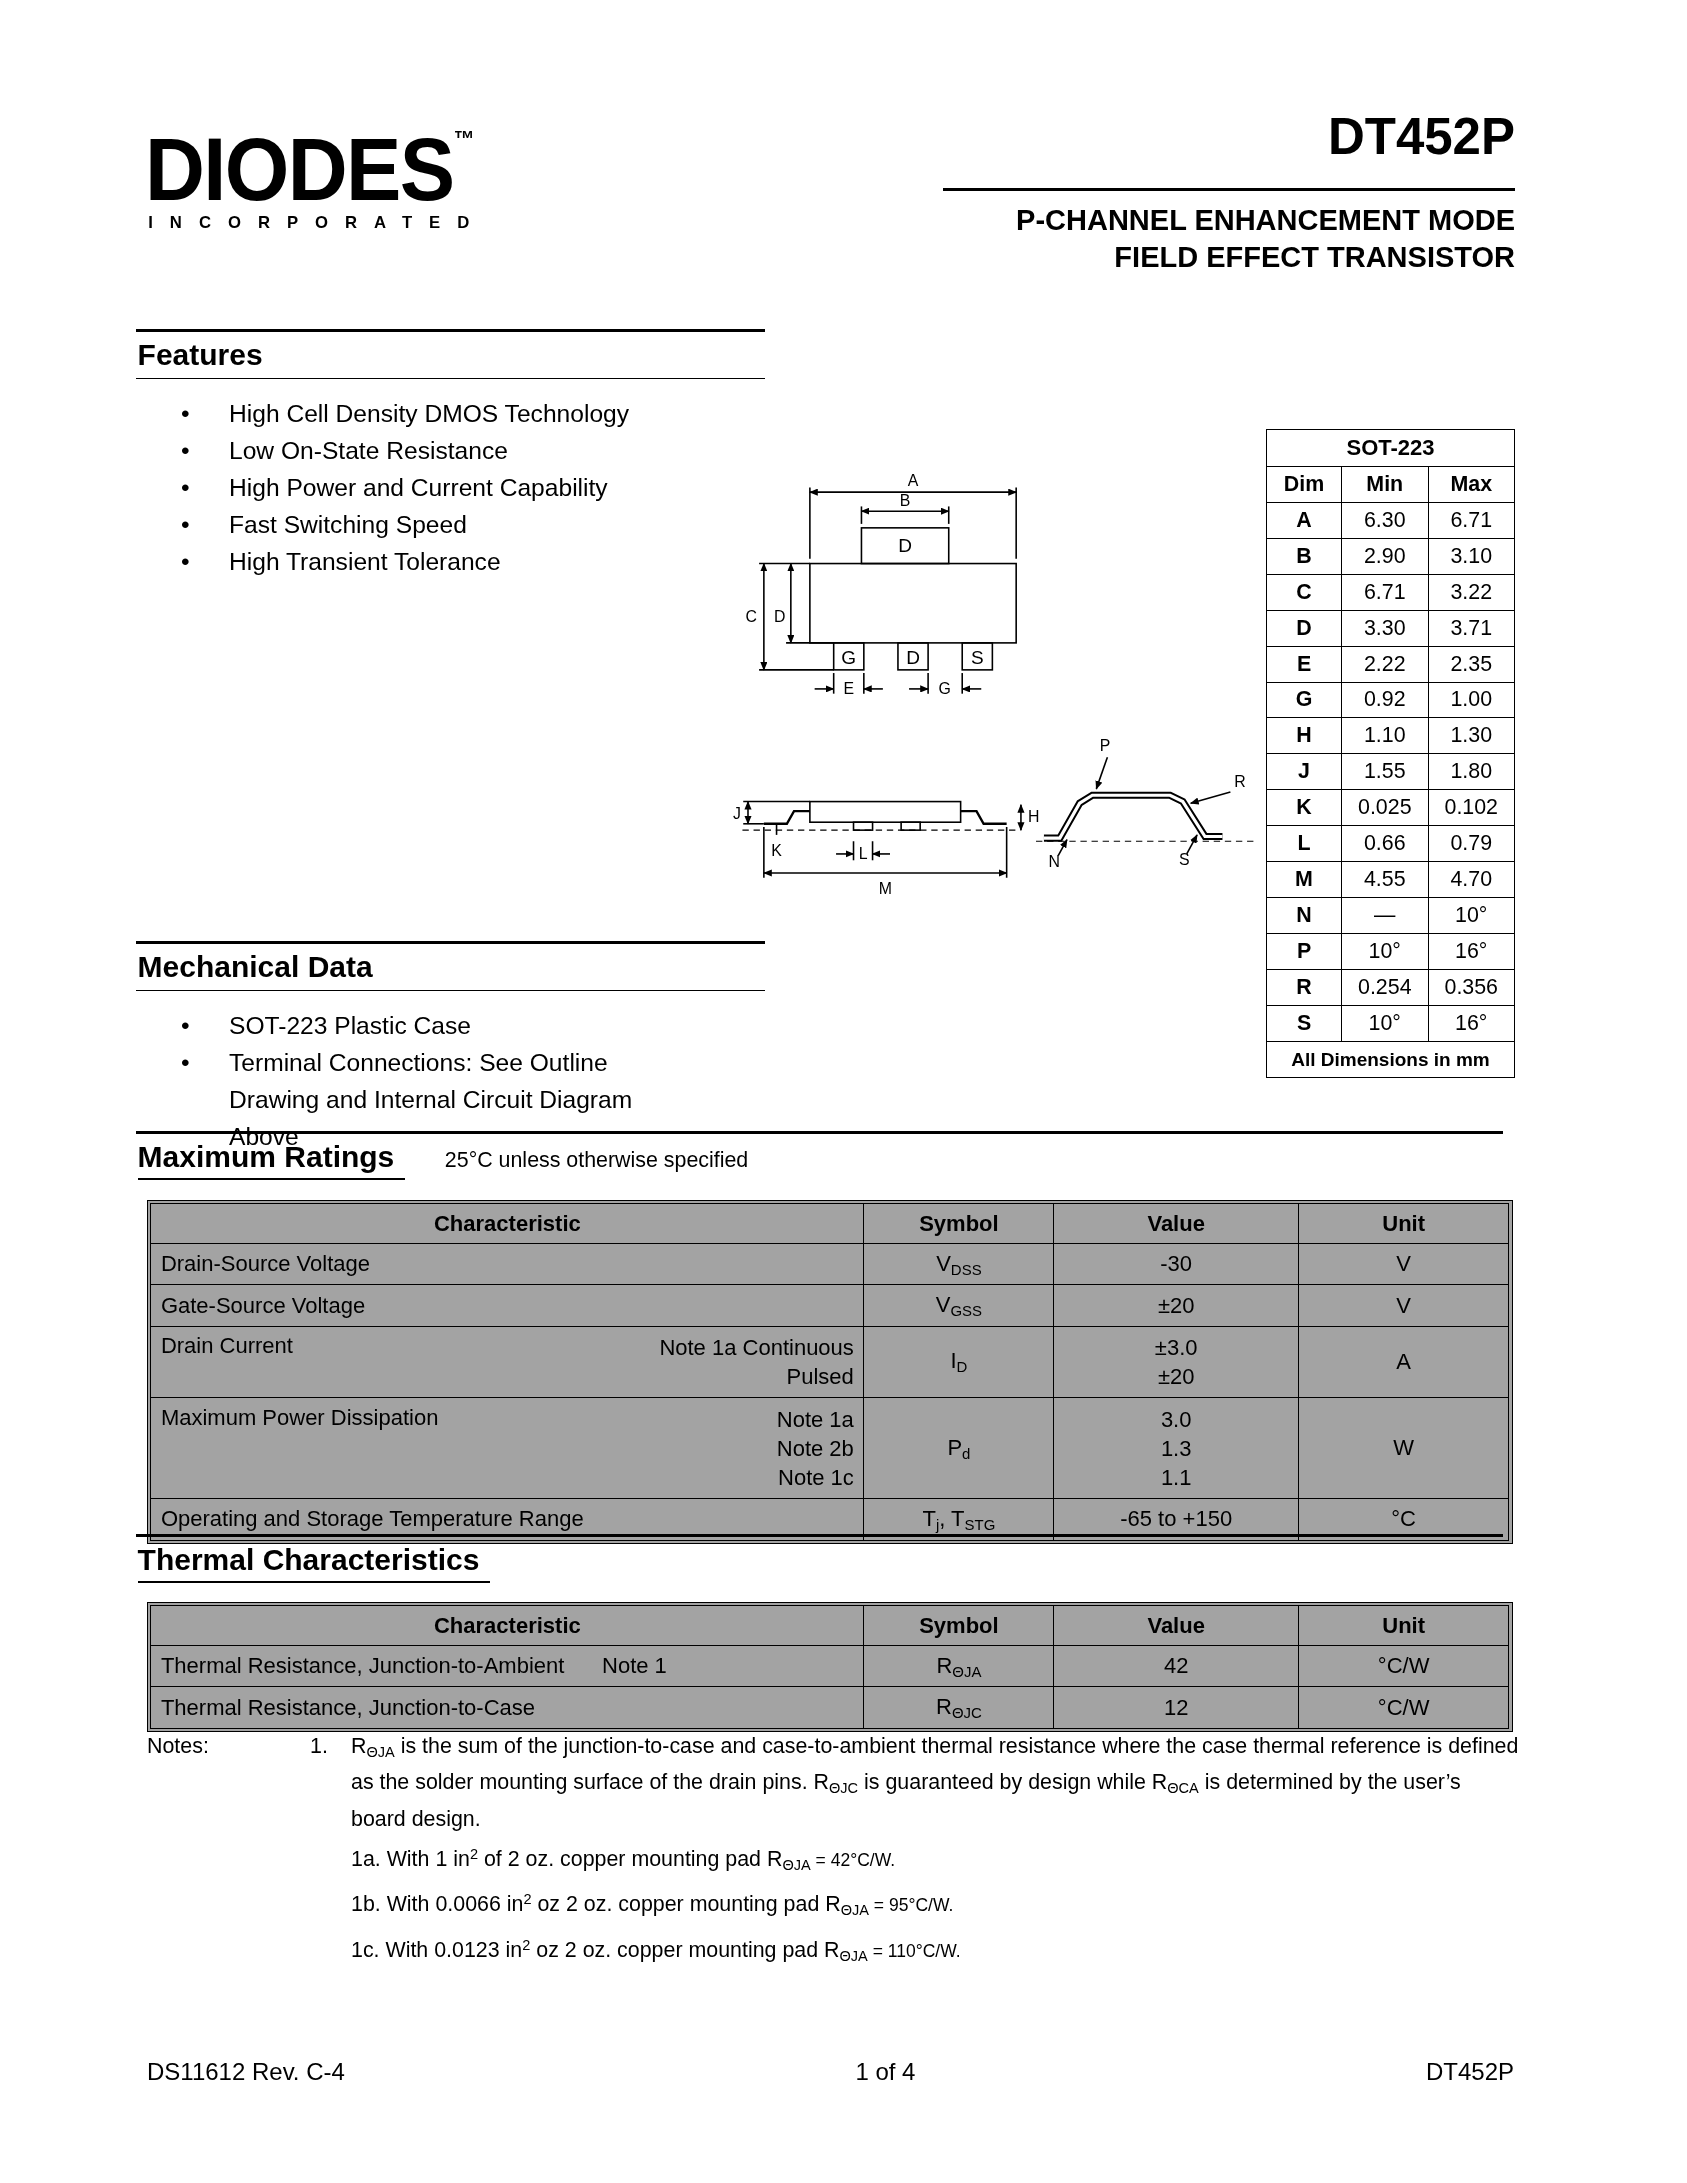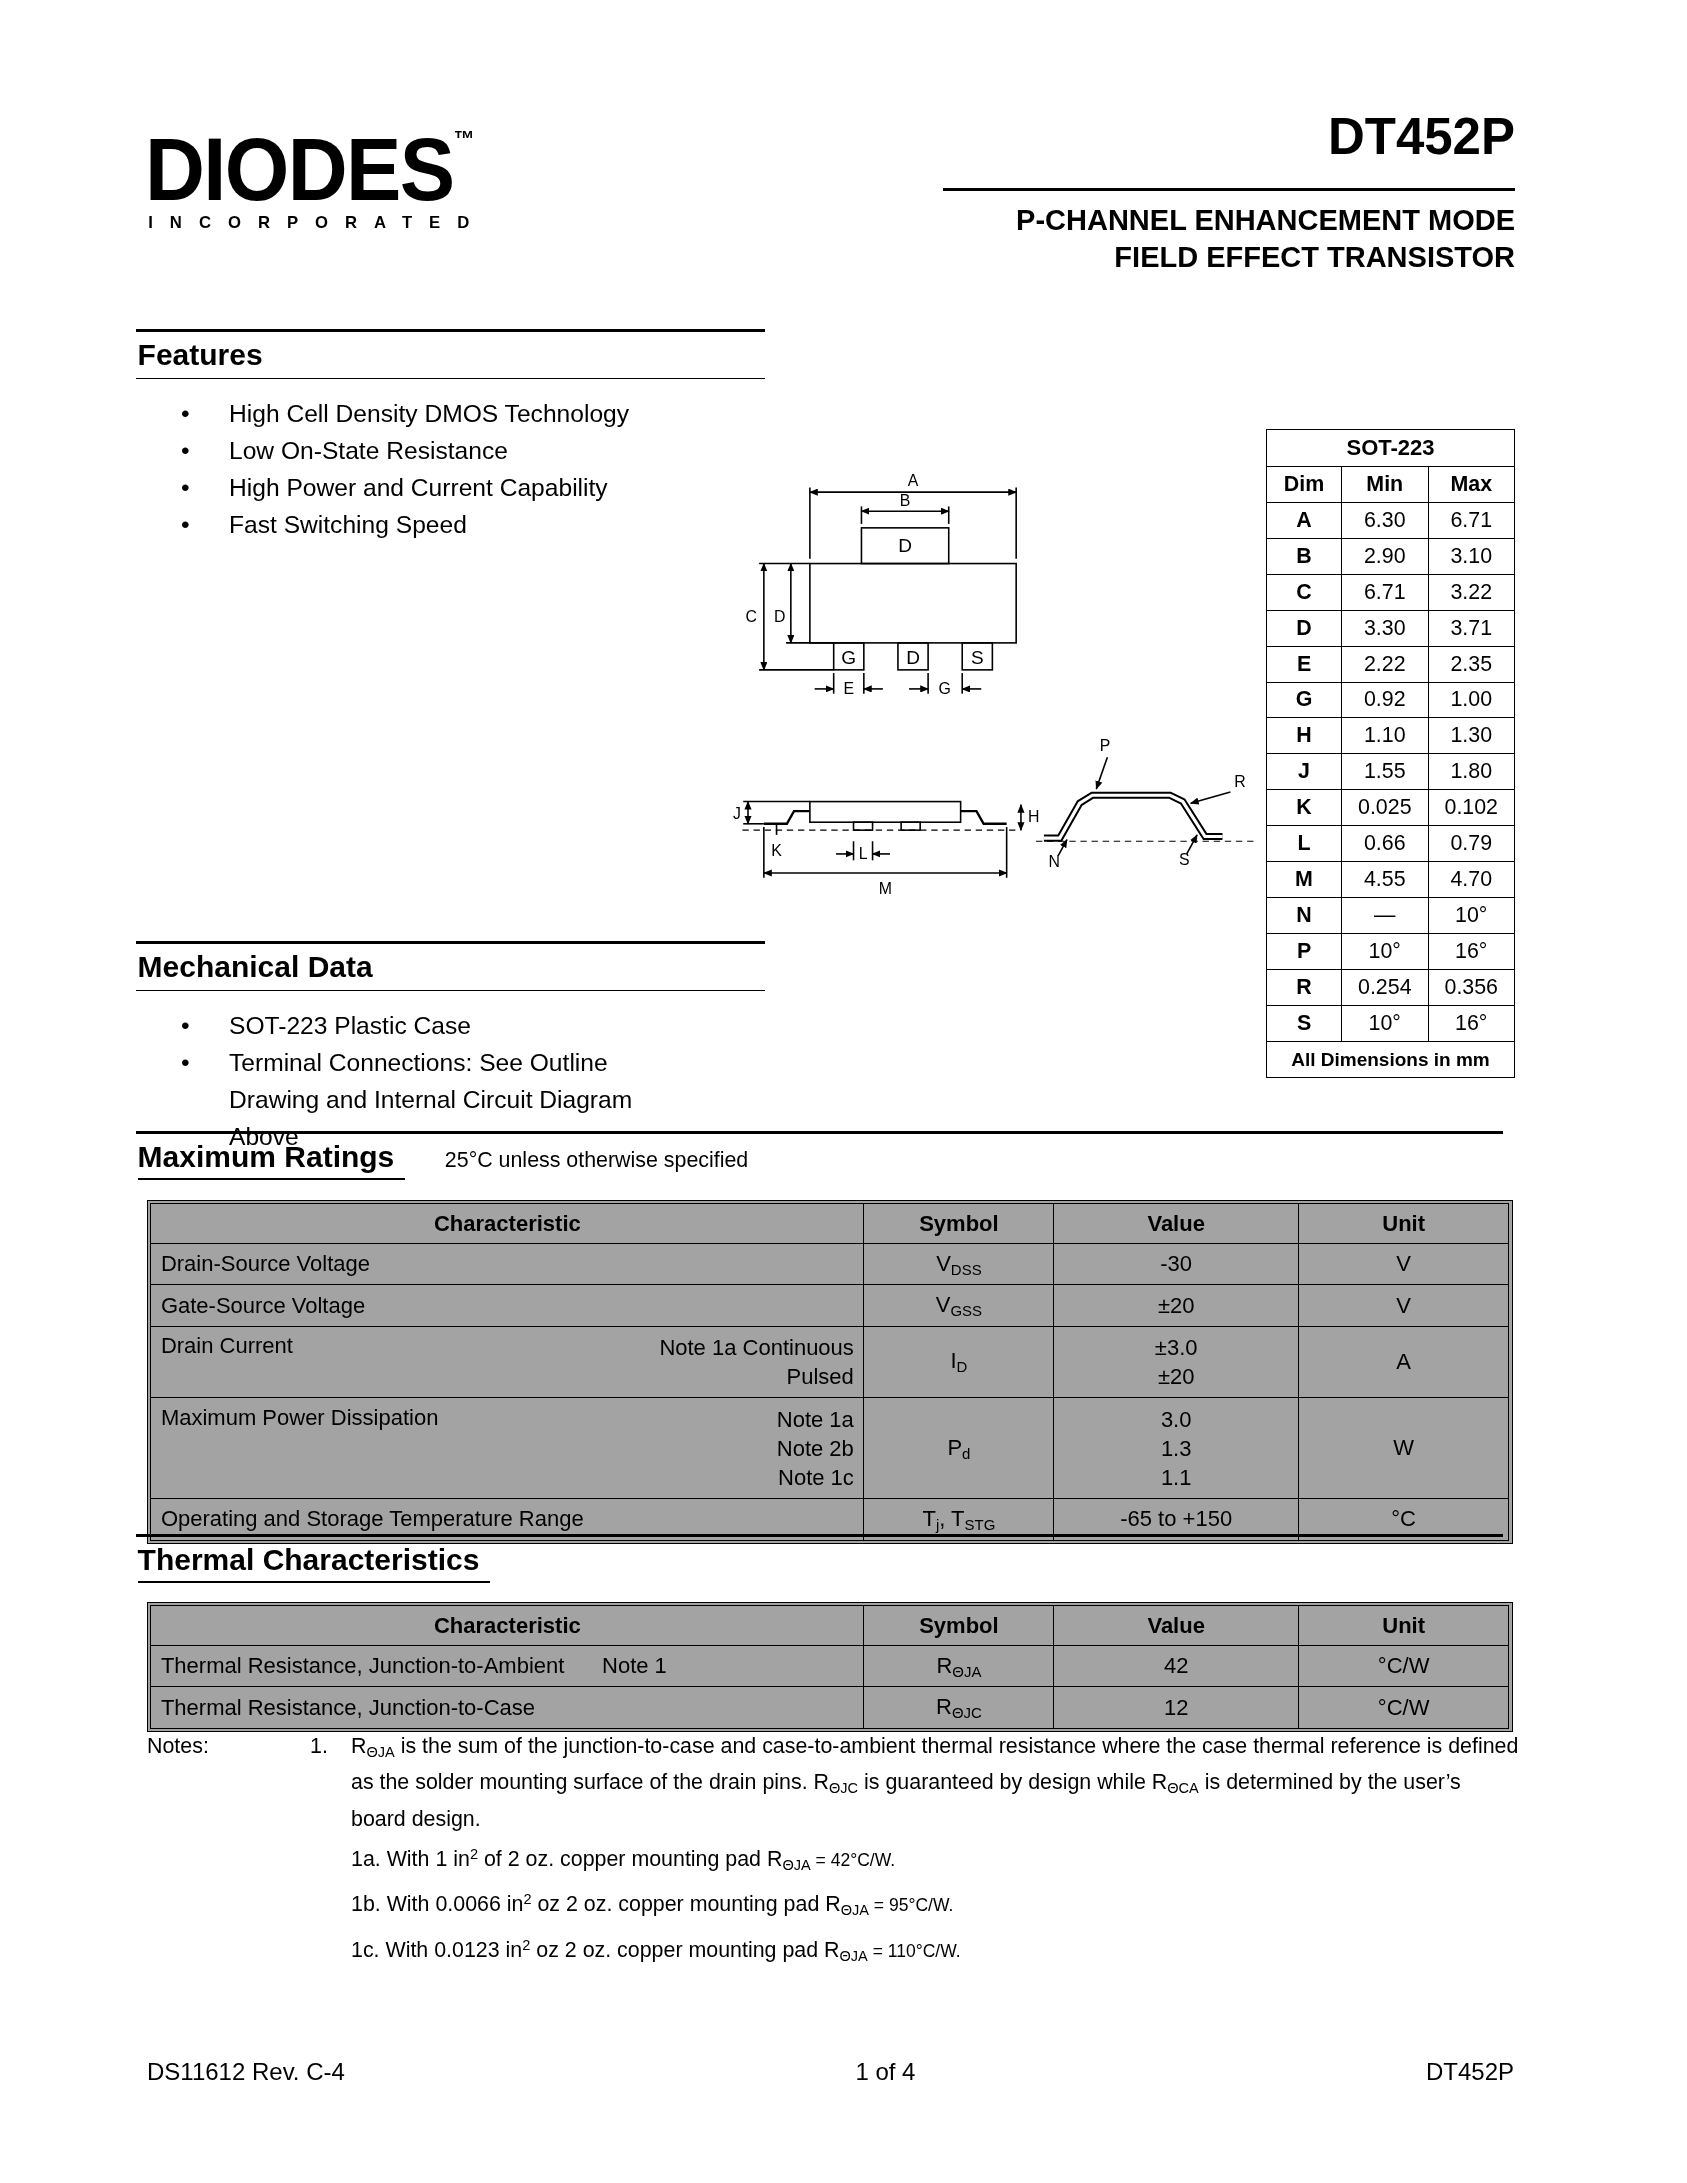--- a/index.html
+++ b/index.html
@@ -85,20 +85,23 @@
       <span>High Cell Density DMOS Technology</span>
     </li>
   <li>
       <span>Low On-State Resistance</span>
     </li>
   <li>
       <span>High Power and Current Capability</span>
     </li>
   <li>
       <span>Fast Switching Speed</span>
+    </li>
+  <li>
+      <span>High Transient Tolerance</span>
     </li>
 </ul>
 
 <svg class="abs" style="left:675px;top:468px;" width="603" height="445" viewBox="0 0 760 560">
   <defs>
     <marker id="ae" markerWidth="11" markerHeight="9" refX="10" refY="4.5" orient="auto" markerUnits="userSpaceOnUse">
         <path d="M0,0 L11,4.5 L0,9 z" fill="#000"></path>
       </marker>
     <marker id="as" markerWidth="11" markerHeight="9" refX="1" refY="4.5" orient="auto" markerUnits="userSpaceOnUse">
         <path d="M11,0 L0,4.5 L11,9 z" fill="#000"></path>

